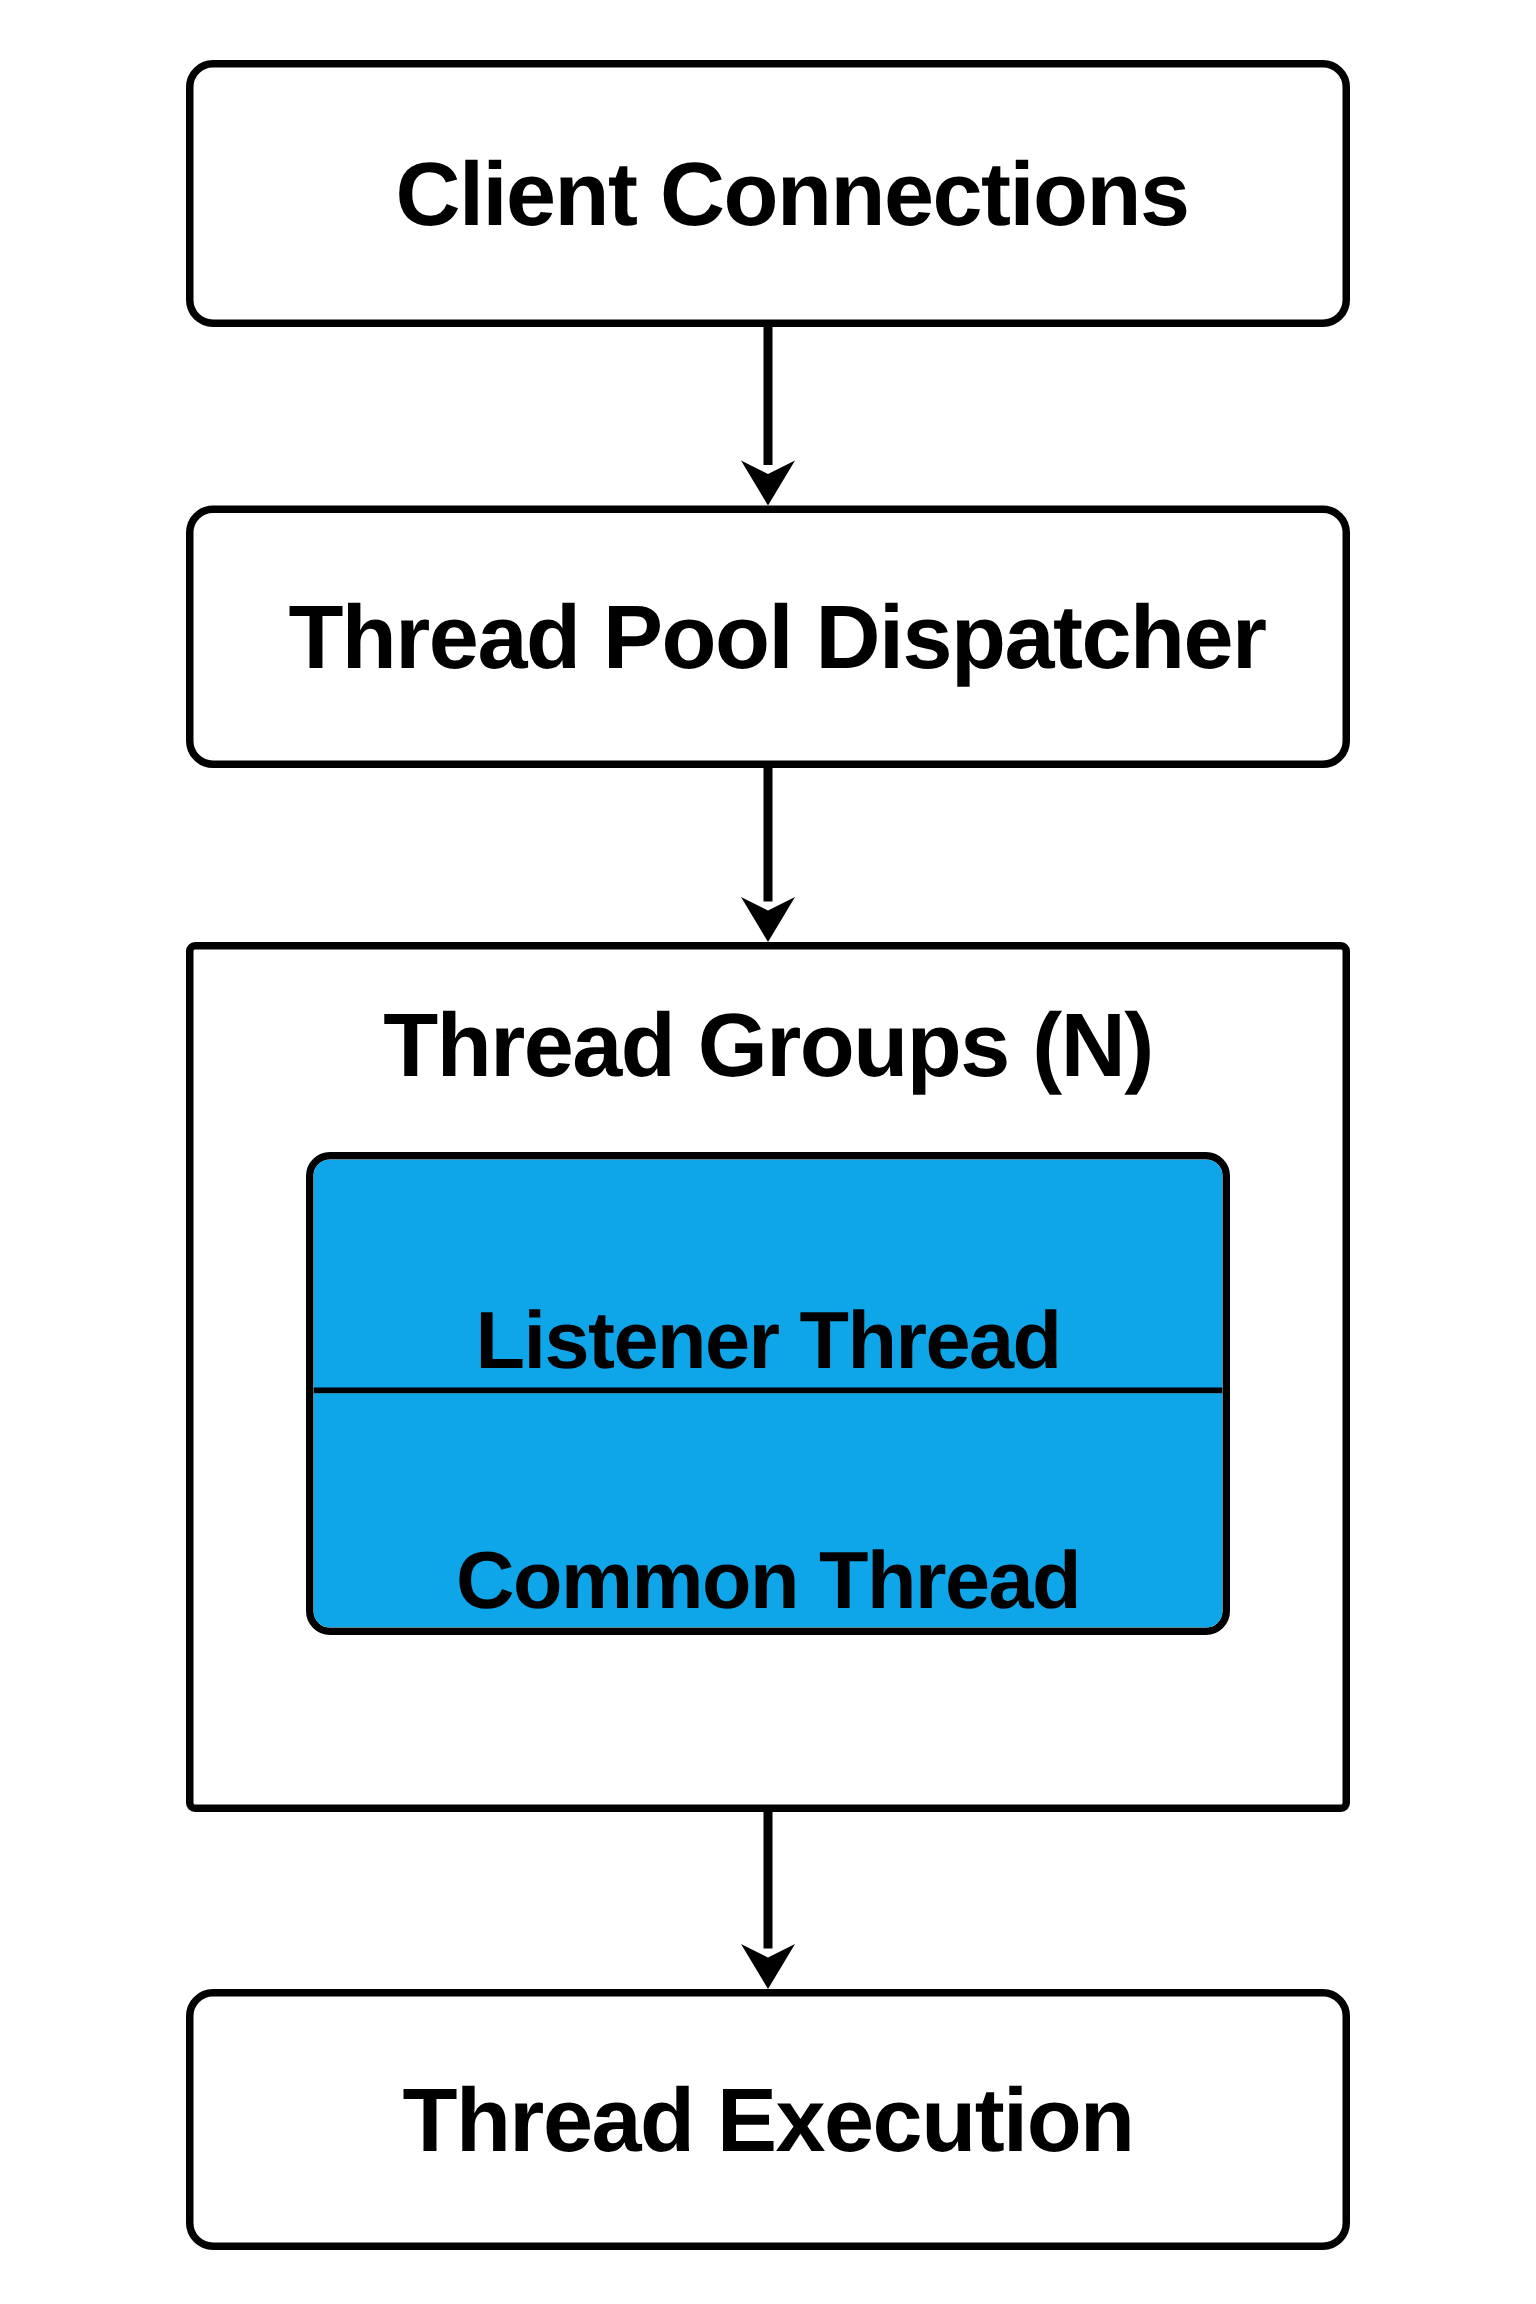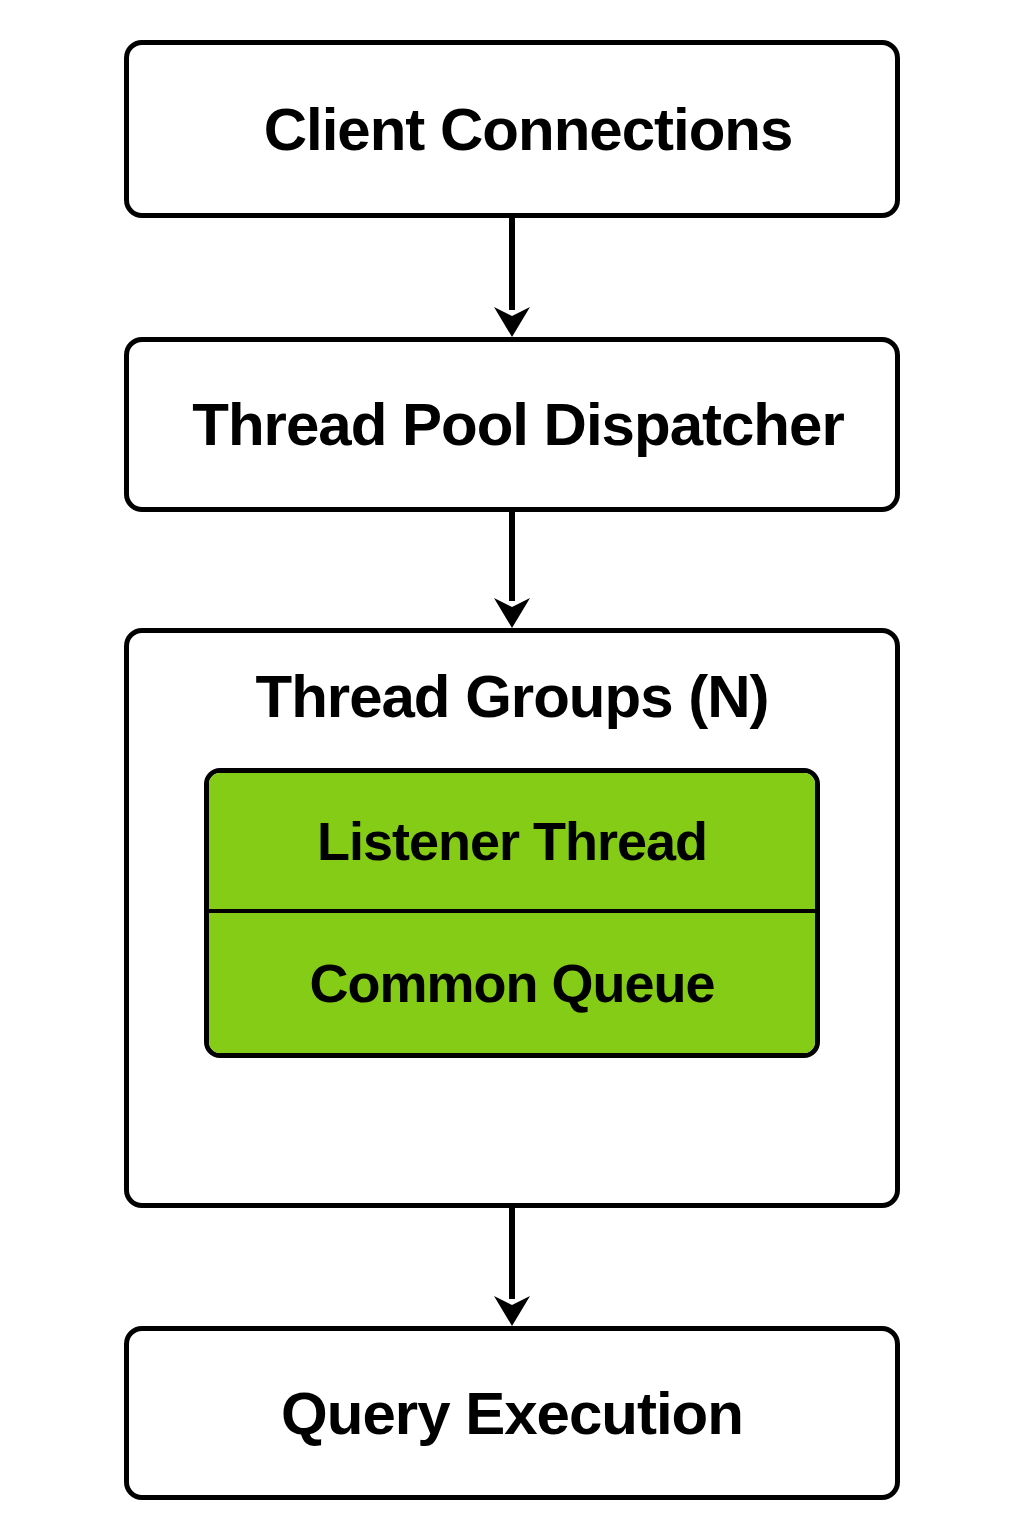--- a/index.html
+++ b/index.html
@@ -37,21 +37,21 @@
   #node-dispatcher  { top: 337px;  height: 175px; padding-left: 12px; }
   #node-execution   { top: 1326px; height: 174px; }
   .group {
     position: absolute;
     left: 124px;
     top: 628px;
     width: 776px;
     height: 580px;
     background: #ffffff;
     border: 5px solid #000000;
-    border-radius: 18px;
+    border-radius: 6px;
   }
   .group-title {
     display: block;
     margin-top: 28px;
     text-align: center;
     font-size: 60px;
     font-weight: 600;
     letter-spacing: -1px;
     line-height: 72px;
     white-space: nowrap;
@@ -60,26 +60,26 @@
     position: absolute;
     left: 75px;
     top: 135px;
     width: 616px;
     background: #ffffff;
     border: 5px solid #000000;
     border-radius: 16px;
     overflow: hidden;
   }
   .stack-row {
-    height: 140px;
+    height: 156px;
     display: flex;
-    align-items: center;
+    align-items: flex-end;
     justify-content: center;
     border-bottom: 4px solid #000000;
-    background: #84cc16;
+    background: #0ea5e9;
   }
   .stack-row:last-child { border-bottom: none; }
   .stack-label {
     font-size: 54px;
     font-weight: 600;
     letter-spacing: -1px;
     white-space: nowrap;
   }
   .arrow {
     position: absolute;
@@ -113,27 +113,27 @@
     <polygon points="22,116 4,86 22,95 40,86" fill="#000000"></polygon>
   </svg>
 
   <div class="group">
     <span class="group-title">Thread Groups (N)</span>
     <div class="stack">
       <div class="stack-row">
         <span class="stack-label">Listener Thread</span>
       </div>
       <div class="stack-row">
-        <span class="stack-label">Common Queue</span>
+        <span class="stack-label">Common Thread</span>
       </div>
     </div>
   </div>
 
   <svg class="arrow" id="arrow-3" viewBox="0 0 44 118" aria-hidden="true">
     <line x1="22" y1="0" x2="22" y2="91" stroke="#000000" stroke-width="6"></line>
     <polygon points="22,118 4,88 22,97 40,88" fill="#000000"></polygon>
   </svg>
 
   <div class="node" id="node-execution">
-    <span class="node-label">Query Execution</span>
+    <span class="node-label">Thread Execution</span>
   </div>
 
 </div>
 
 </body></html>

